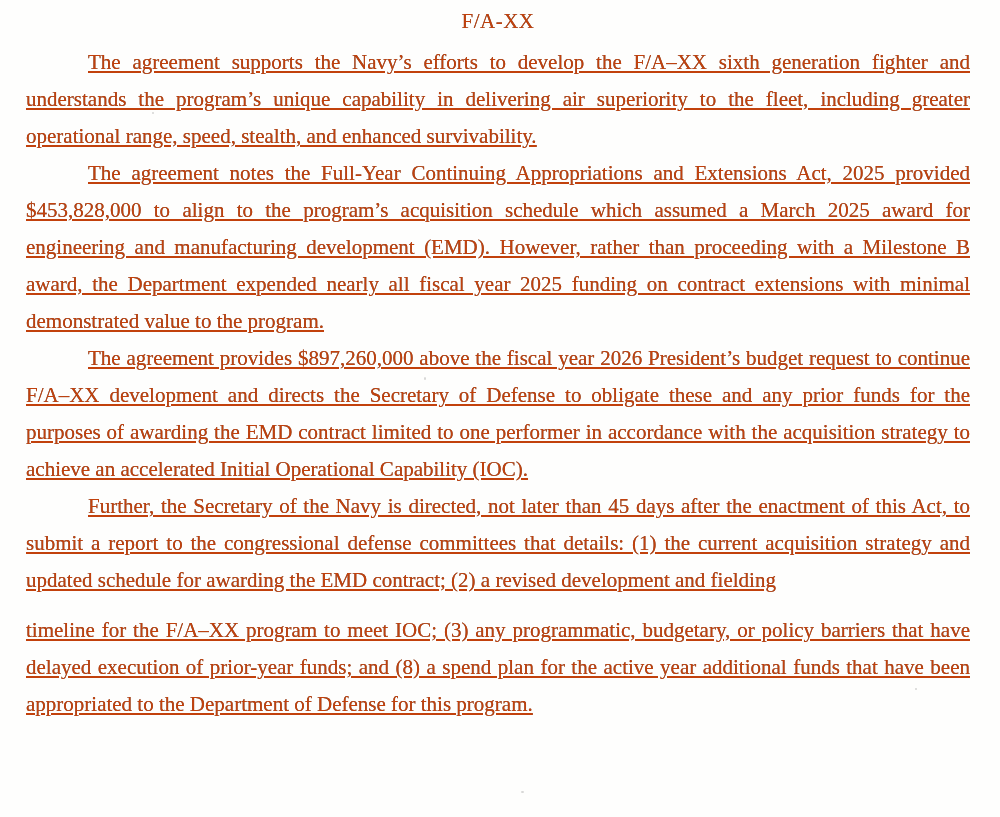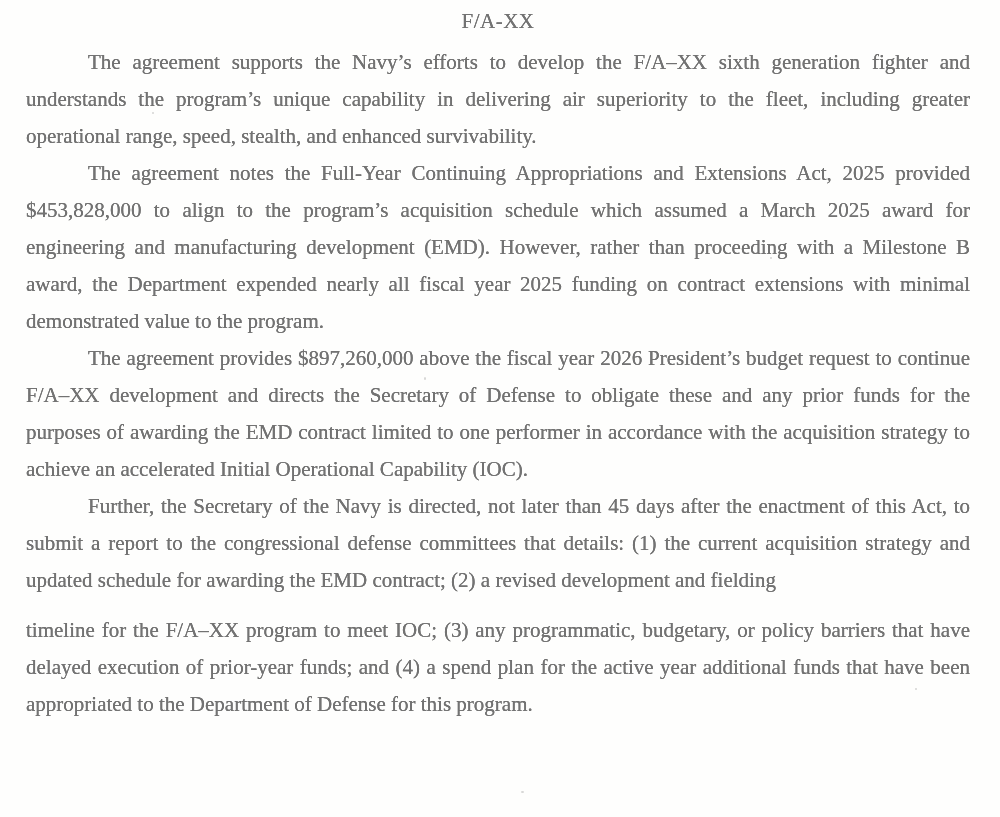--- a/index.html
+++ b/index.html
@@ -10,35 +10,36 @@
   .page {
     position: relative;
     width: 1000px;
     height: 817px;
     box-sizing: border-box;
     background: #fefefd;
     padding: 5px 30px 0 26px;
     font-family: "Liberation Serif", "DejaVu Serif", serif;
     font-size: 21px;
     line-height: 37px;
-    color: #737373;
+    color: #c2410c;
     overflow: hidden;
     text-shadow: 0 0 0.45px rgba(10,10,10,0.65); 
   }
   .doc-title {
     font-size: 21px;
     font-weight: normal;
     text-align: center;
     margin: 0 0 7px 0;
     line-height: 32px;
     letter-spacing: 0.5px;
   }
   .para {
     margin: 0;
     text-align: justify;
+    text-decoration: underline;
   }
   .para.indent { text-indent: 62px; }
   .para.cont-gap { margin-top: 13px; }
   
   .speck {
     position: absolute;
     border-radius: 50%;
     background: rgba(70,70,70,0.22);
     pointer-events: none;
   }
@@ -57,21 +58,21 @@
   <h1 class="doc-title">F/A-XX</h1>
 
   <p class="para indent">The agreement supports the Navy’s efforts to develop the F/A–XX sixth generation fighter and understands the program’s unique capability in delivering air superiority to the fleet, including greater operational range, speed, stealth, and enhanced survivability.</p>
 
   <p class="para indent">The agreement notes the Full-Year Continuing Appropriations and Extensions Act, 2025 provided $453,828,000 to align to the program’s acquisition schedule which assumed a March 2025 award for engineering and manufacturing development (EMD).  However, rather than proceeding with a Milestone B award, the Department expended nearly all fiscal year 2025 funding on contract extensions with minimal demonstrated value to the program.</p>
 
   <p class="para indent">The agreement provides $897,260,000 above the fiscal year 2026 President’s budget request to continue F/A–XX development and directs the Secretary of Defense to obligate these and any prior funds for the purposes of awarding the EMD contract limited to one performer in accordance with the acquisition strategy to achieve an accelerated Initial Operational Capability (IOC).</p>
 
   <p class="para indent">Further, the Secretary of the Navy is directed, not later than 45 days after the enactment of this Act, to submit a report to the congressional defense committees that details: (1) the current acquisition strategy and updated schedule for awarding the EMD contract; (2) a revised development and fielding</p>
 
-  <p class="para cont-gap">timeline for the F/A–XX program to meet IOC; (3) any programmatic, budgetary, or policy barriers that have delayed execution of prior-year funds; and (4) a spend plan for the active year additional funds that have been appropriated to the Department of Defense for this program.</p>
+  <p class="para cont-gap">timeline for the F/A–XX program to meet IOC; (3) any programmatic, budgetary, or policy barriers that have delayed execution of prior-year funds; and (8) a spend plan for the active year additional funds that have been appropriated to the Department of Defense for this program.</p>
 
 
   <span class="speck s1"></span>
   <span class="speck s2"></span>
   <span class="speck s3"></span>
   <span class="speck s4"></span>
   <span class="speck s5"></span>
   <span class="speck s6"></span>
 
 </div>

